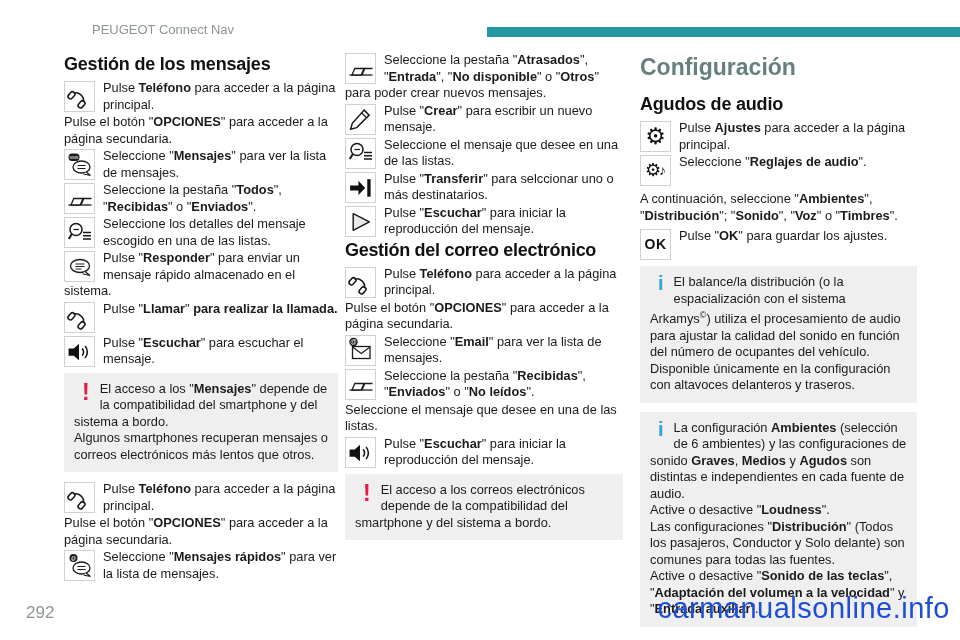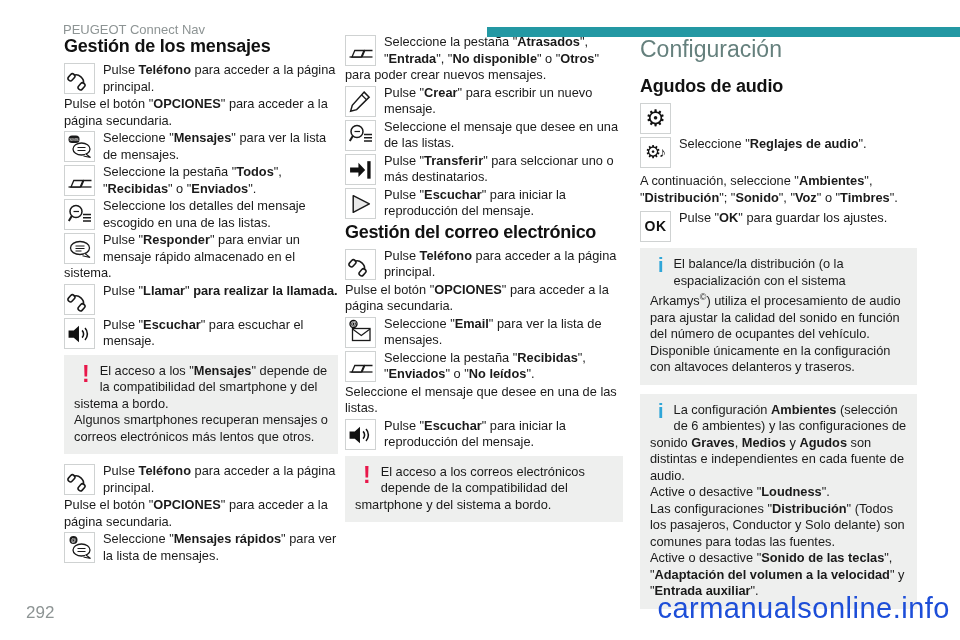--- a/index.html
+++ b/index.html
@@ -1,28 +1,28 @@
 <!DOCTYPE html>
 <html><head>
 <meta charset="utf-8">
 <style>
   *{box-sizing:border-box;margin:0;padding:0}
   html,body{width:960px;height:640px;overflow:hidden;background:#ffffff;
     font-family:"Liberation Sans",sans-serif;color:#1a1a1a}
   .page{position:relative;width:960px;height:640px}
-  .hdr-title{position:absolute;left:63px;top:22px;font-size:13px;color:#8d9494}
+  .hdr-title{position:absolute;left:92px;top:22px;font-size:13px;color:#8d9494}
   .accent-bar{position:absolute;left:487px;right:0;top:27px;height:10px;background:#2398a3}
-  .col{position:absolute;top:34px;font-size:12.8px;line-height:16.5px}
+  .col{position:absolute;top:52px;font-size:12.8px;line-height:16.5px}
   #col1{left:64px;width:274px}
   #col2{left:345px;width:278px}
   #col3{left:640px;width:277px}
   .h{font-size:18px;line-height:21px;font-weight:bold;letter-spacing:-0.2px;
      clear:both;margin:2px 0 5px;color:#111}
   .h.nowrap{white-space:nowrap}
-  .section{font-size:23px;line-height:26px;font-weight:400;color:#65807d;
+  .section{font-size:23px;line-height:26px;font-weight:700;color:#65807d;
      clear:both;margin:2px 0 14px}
   .step{clear:left;margin:0 0 1px;min-height:33px}
   .para{clear:left;margin:0 0 1px}
   .ibox{float:left;width:31px;height:31px;border:1px solid #cfd2d2;background:#fff;
      margin:1px 8px 1px 0;display:flex;align-items:center;justify-content:center}
   .ibox svg{display:block}
   .gear-glyph{font-size:23px;line-height:29px;color:#111}
   .gear-sm{font-size:18px;line-height:29px;color:#111}
   .note-glyph{font-size:14px;line-height:29px;color:#111;margin-left:-2px}
   .ok-label{font-weight:bold;font-size:14px;color:#111;letter-spacing:0.5px}
@@ -275,20 +275,21 @@
   </div>
 
   <div class="col" id="col3">
     <div class="section">Configuración</div>
     <div class="h">Agudos de audio</div>
 
     <div class="step">
       <span class="ibox">
         <span class="gear-glyph">⚙</span>
       </span>
+      <span class="stext">Pulse <b>Ajustes</b> para acceder a la página principal.</span>
     </div>
 
     <div class="step">
       <span class="ibox">
         <span class="gear-sm">⚙</span>
           <span class="note-glyph">♪</span>
       </span>
       <span class="stext">Seleccione "<b>Reglajes de audio</b>".</span>
     </div>
 

